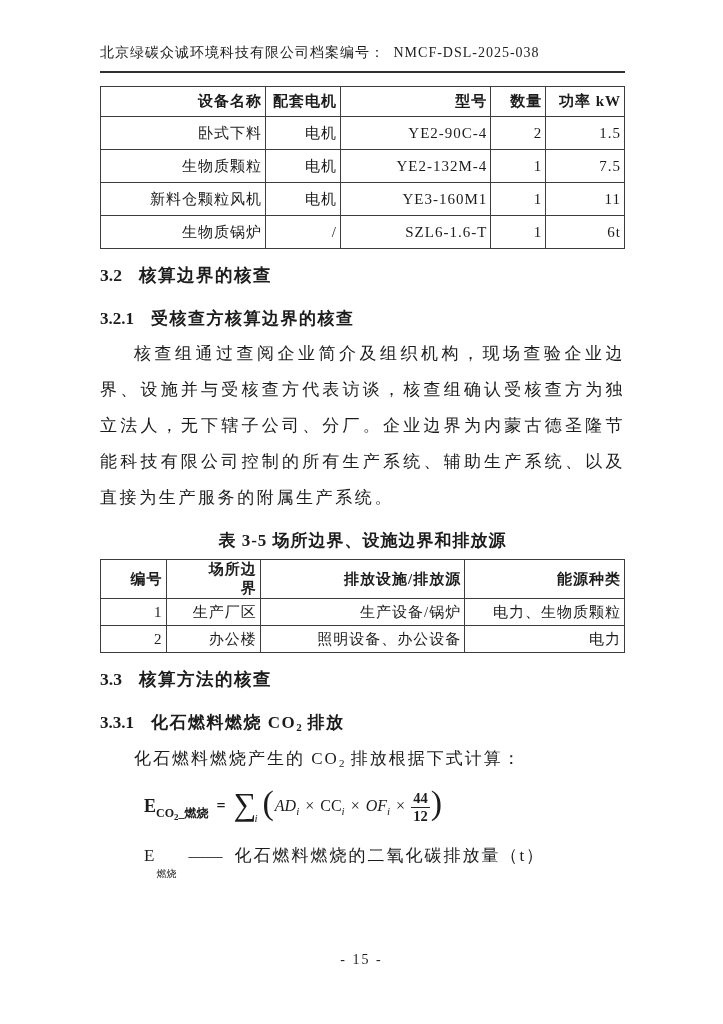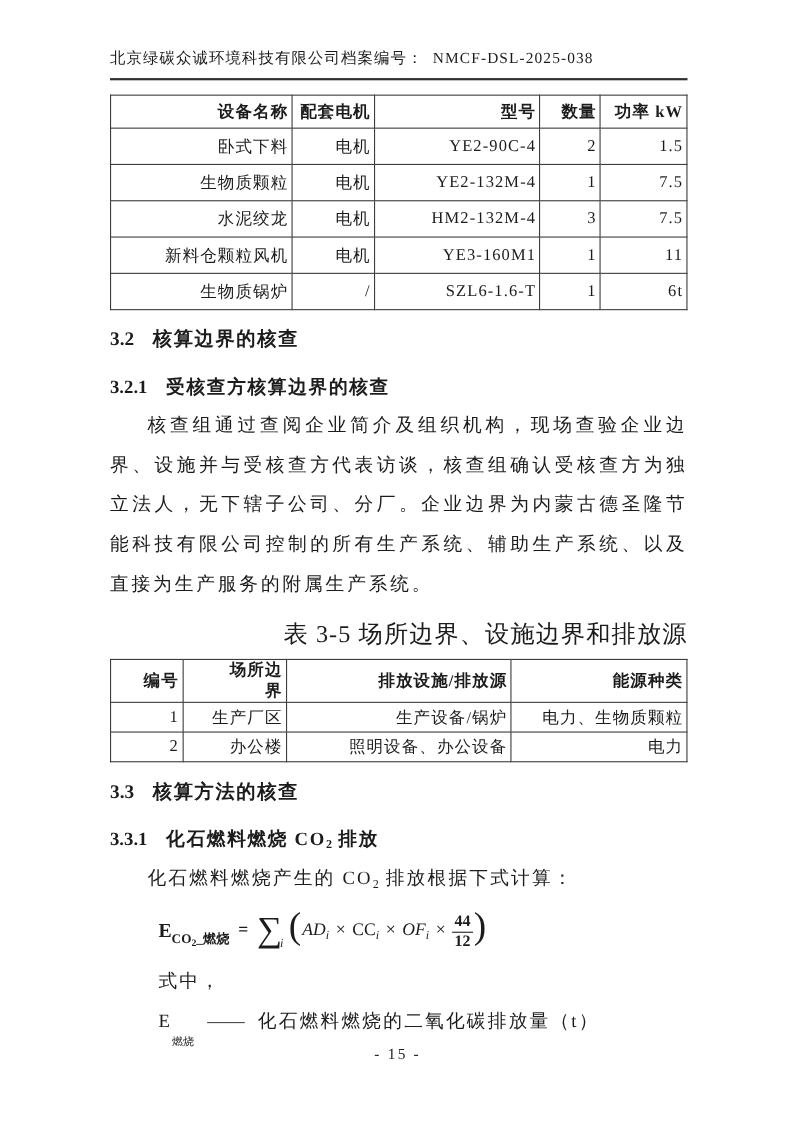--- a/index.html
+++ b/index.html
@@ -63,22 +63,22 @@
   .co2sub { font-size: 11px; vertical-align: -3px; letter-spacing: 0; }
 
   
   .para {
     font-size: 17px; line-height: 36px;
     letter-spacing: 2.6px;
     text-align: justify; text-indent: 2em;
     margin: 6px 0 0 0;
   }
   .caption {
-    text-align: right; font-weight: normal;
-    font-size: 22px; letter-spacing: 1px;
+    text-align: center; font-weight: bold;
+    font-size: 17px; letter-spacing: 1px;
     margin: 13px 0 7px 0;
   }
   .intro {
     font-size: 17px; letter-spacing: 2px;
     text-indent: 2em; margin: 13px 0 0 0;
   }
 
   
   .formula {
     margin: 12px 0 0 44px;
@@ -149,27 +149,20 @@
         <td>电机</td>
         <td>YE2-90C-4</td>
         <td>2</td>
         <td>1.5</td>
       </tr>
       <tr>
         <td>生物质颗粒</td>
         <td>电机</td>
         <td>YE2-132M-4</td>
         <td>1</td>
-        <td>7.5</td>
-      </tr>
-      <tr>
-        <td>水泥绞龙</td>
-        <td>电机</td>
-        <td>HM2-132M-4</td>
-        <td>3</td>
         <td>7.5</td>
       </tr>
       <tr>
         <td>新料仓颗粒风机</td>
         <td>电机</td>
         <td>YE3-160M1</td>
         <td>1</td>
         <td>11</td>
       </tr>
       <tr>
@@ -242,21 +235,20 @@
       <span class="f-times">×</span>
       <span class="f-var"><span class="it">OF</span><span class="f-varsub">i</span></span>
       <span class="f-times">×</span>
       <span class="f-frac">
           <span class="f-num">44</span>
           <span class="f-den">12</span>
         </span>
       <span class="f-paren">)</span>
     </div>
 
-    <p class="where">式中，</p>
 
     <p class="definition">
       <span>E</span><span class="def-sub">燃烧</span><span class="def-dash">——</span><span>化石燃料燃烧的二氧化碳排放量（t）</span>
     </p>
 
   </div>
 
   <div class="footer">- 15 -</div>
 </div>
 

